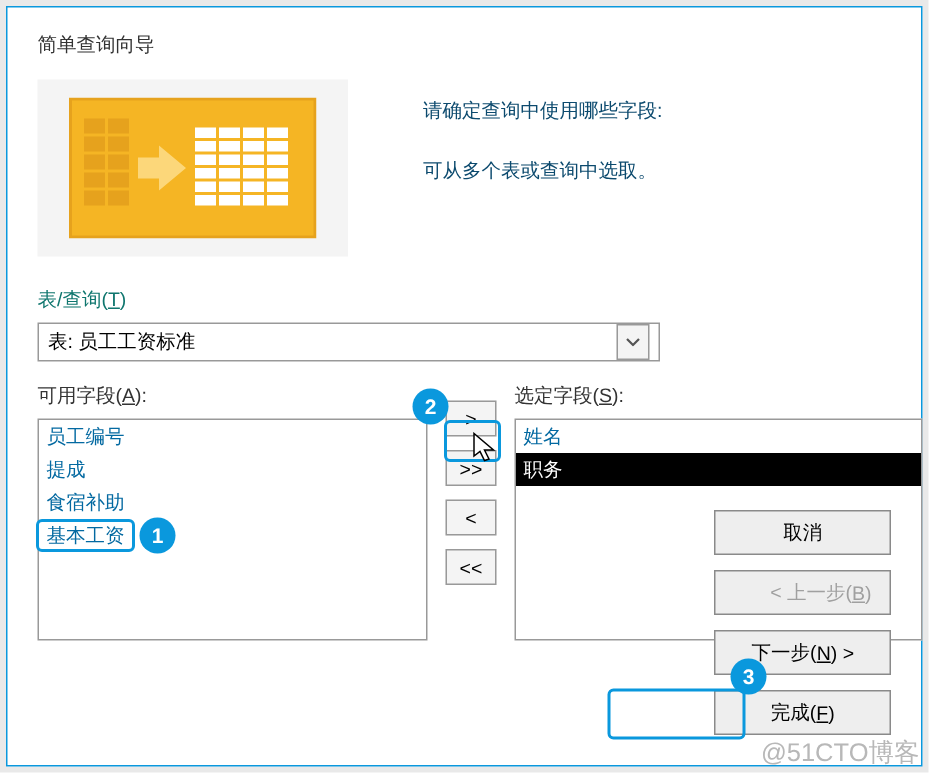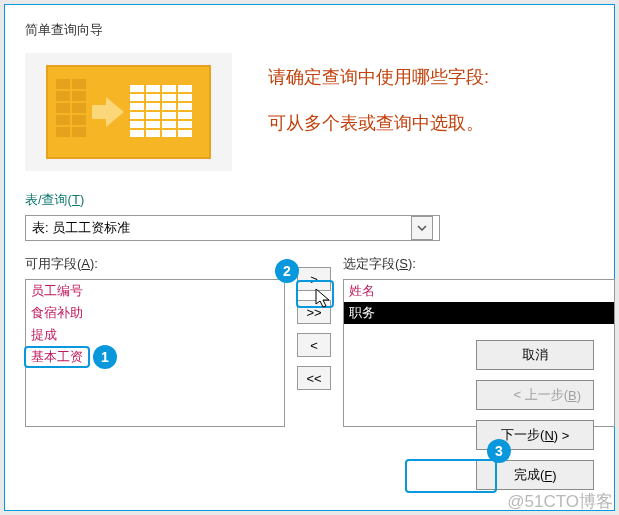--- a/index.html
+++ b/index.html
@@ -4,32 +4,32 @@
 <style>
   * { box-sizing: border-box; font-family: "Microsoft YaHei", "SimSun", sans-serif; }
   body { margin: 0; background: #fff; }
   .outer { width: 619px; height: 515px; background: #e9e9e9; padding: 4px; position: relative; }
   .dialog { width: 611px; height: 507px; background: #fff; border: 1px solid #0a98dd; position: relative; padding: 16px 20px; }
   .title { font-size: 13px; color: #333; margin-bottom: 14px; }
   .top-row { display: flex; gap: 34px; }
   .wizard-img { width: 207px; height: 118px; background: #f4f4f4; display: flex; align-items: center; justify-content: center; }
   .wizard-svg { width: 165px; height: 94px; }
   .instructions { padding-top: 12px; }
-  .instructions p { margin: 0 0 22px 2px; font-size: 18px; color: #c2410c; }
+  .instructions p { margin: 0 0 22px 16px; font-size: 13px; color: #0c4a6e; }
   .section-label { font-size: 13px; color: #0f766e; margin: 20px 0 6px; }
   .combo-wrap { position: relative; width: 415px; }
   .combo { width: 100%; height: 26px; border: 1px solid #999; background: #fff; font-size: 13px; padding: 0 6px; display: flex; align-items: center; justify-content: space-between; }
   .combo-btn { width: 22px; height: 24px; border: 1px solid #999; background: #f4f4f4; display: flex; align-items: center; justify-content: center; }
   .fields-row { display: flex; margin-top: 14px; gap: 12px; align-items: flex-start; }
   .field-col { display: flex; flex-direction: column; }
   .field-label { font-size: 13px; color: #333; margin-bottom: 6px; }
   .listbox { border: 1px solid #999; background: #fff; overflow: hidden; }
   .listbox.left { width: 260px; height: 148px; }
   .listbox.right { width: 272px; height: 148px; }
-  .list-item { font-size: 13px; padding: 2px 5px; color: #be185d; white-space: nowrap; }
+  .list-item { font-size: 13px; padding: 2px 5px; color: #0369a1; white-space: nowrap; }
   .list-item.selected { background: #000; color: #fff; }
   .move-btns { display: flex; flex-direction: column; gap: 9px; padding-top: 12px; }
   .move-btn { width: 34px; height: 24px; border: 1px solid #999; background: #f4f4f4; font-size: 13px; display: flex; align-items: center; justify-content: center; cursor: pointer; }
   .move-btn:first-child { position: relative; }
   .bottom-btns { position: absolute; bottom: 20px; right: 20px; display: flex; gap: 10px; flex-direction: column; }
   .btn { min-width: 86px; height: 30px; border: 1px solid #8a8a8a; background: #eee; font-size: 13px; display: flex; align-items: center; justify-content: center; padding: 0 12px; cursor: pointer; }
   .btn.disabled { color: #a0a0a0; cursor: default; padding-left: 36px; }
   .callout { position: absolute; width: 24px; height: 24px; border-radius: 50%; background: #0a98dd; color: #fff; font-weight: bold; font-size: 14px; display: flex; align-items: center; justify-content: center; z-index: 5; }
   .highlight-box { position: absolute; border: 2px solid #0a98dd; border-radius: 4px; pointer-events: none; z-index: 4; }
   .cursor { position: absolute; z-index: 6; }
@@ -105,22 +105,22 @@
             </svg>
         </span>
       </div>
     </div>
 
     <div class="fields-row">
       <div class="field-col">
         <div class="field-label">可用字段(<span class="underline-char">A</span>):</div>
         <div class="listbox left">
           <div class="list-item">员工编号</div>
+          <div class="list-item">提成</div>
           <div class="list-item">食宿补助</div>
-          <div class="list-item">提成</div>
           <div class="list-item">基本工资</div>
         </div>
       </div>
 
       <div class="move-btns">
         <div class="move-btn">&gt;</div>
         <div class="move-btn">&gt;&gt;</div>
         <div class="move-btn">&lt;</div>
         <div class="move-btn">&lt;&lt;</div>
       </div>

